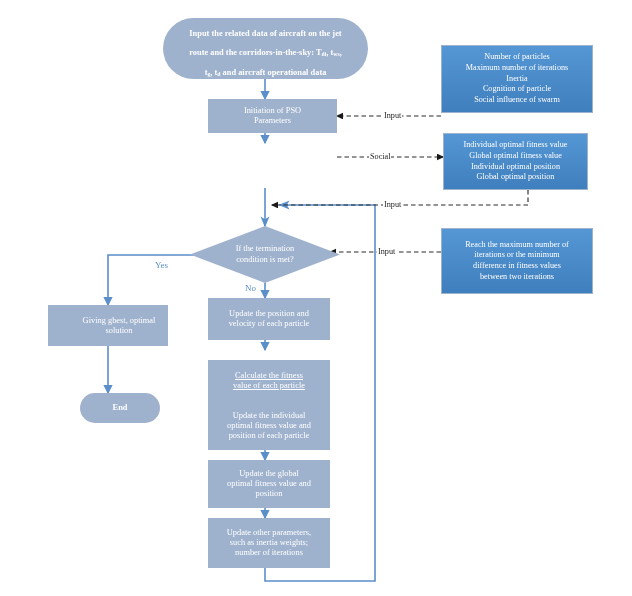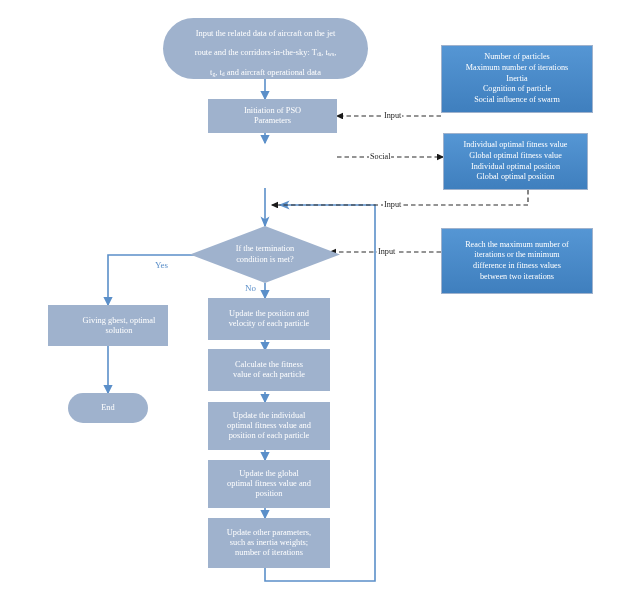--- a/index.html
+++ b/index.html
@@ -38,20 +38,21 @@
   
   .proc {
     background: #9fb2cd;
     border: 1px solid #9fb2cd;
     font-size: 8.4px;
   }
   .terminator {
     background: #9fb2cd;
     border-radius: 50px;
     font-size: 8.4px;
+    font-weight: bold;
   }
   .decision-wrap {
     position: absolute;
   }
   .decision-wrap svg {
     position: absolute;
     left: 0;
     top: 0;
   }
   .decision-label {
@@ -161,39 +162,39 @@
     <svg width="150" height="57" viewBox="0 0 150 57" xmlns="http://www.w3.org/2000/svg">
       <polygon points="75,0 150,28.5 75,57 0,28.5" fill="#9fb2cd"></polygon>
     </svg>
     <div class="decision-label">If the termination
 condition is met?</div>
   </div>
 
   <div class="node proc" style="left:208px; top:298px; width:122px; height:42px;">Update the position and
 velocity of each particle</div>
 
-  <div class="node proc" style="left:208px; top:349px; width:122px; height:42px;">Calculate the fitness
+  <div class="node proc" style="left:208px; top:360px; width:122px; height:42px;text-decoration:underline;">Calculate the fitness
 value of each particle</div>
 
   <div class="node proc" style="left:208px; top:402px; width:122px; height:48px;">Update the individual
 optimal fitness value and
 position of each particle</div>
 
   <div class="node proc" style="left:208px; top:460px; width:122px; height:48px;">Update the global
 optimal fitness value and
 position</div>
 
   <div class="node proc" style="left:208px; top:518px; width:122px; height:50px;">Update other parameters,
 such as inertia weights;
 number of iterations</div>
 
   <div class="node proc" style="left:48px; top:305px; width:120px; height:41px;padding-left:26px;">Giving gbest, optimal
 solution</div>
 
-  <div class="node terminator" style="left:68px; top:393px; width:80px; height:30px;">End</div>
+  <div class="node terminator" style="left:80px; top:393px; width:80px; height:30px;">End</div>
 
   <div class="node databox" style="left:441px; top:45px; width:152px; height:68px;">Number of particles
 Maximum number of iterations
 Inertia
 Cognition of particle
 Social influence of swarm</div>
 
   <div class="node databox" style="left:443px; top:133px; width:145px; height:57px;">Individual optimal fitness value
 Global optimal fitness value
 Individual optimal position

